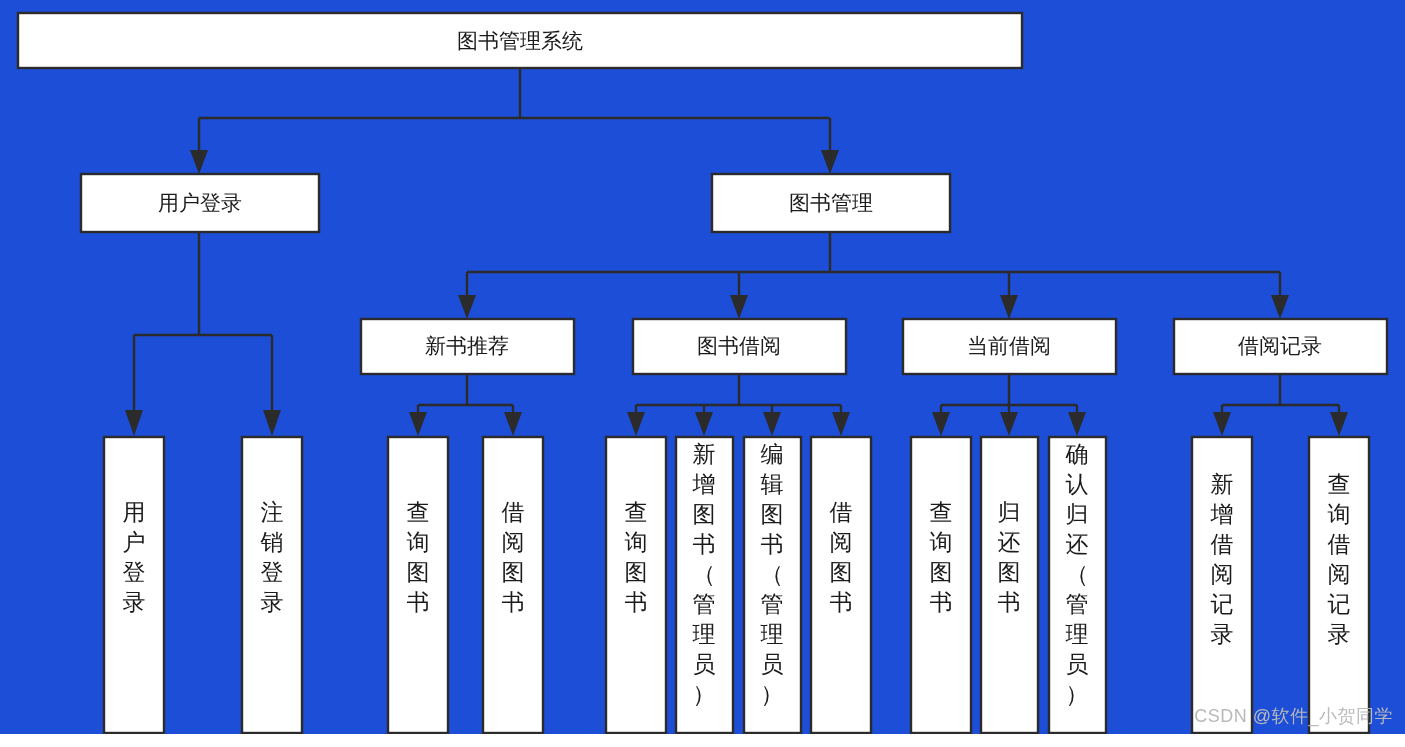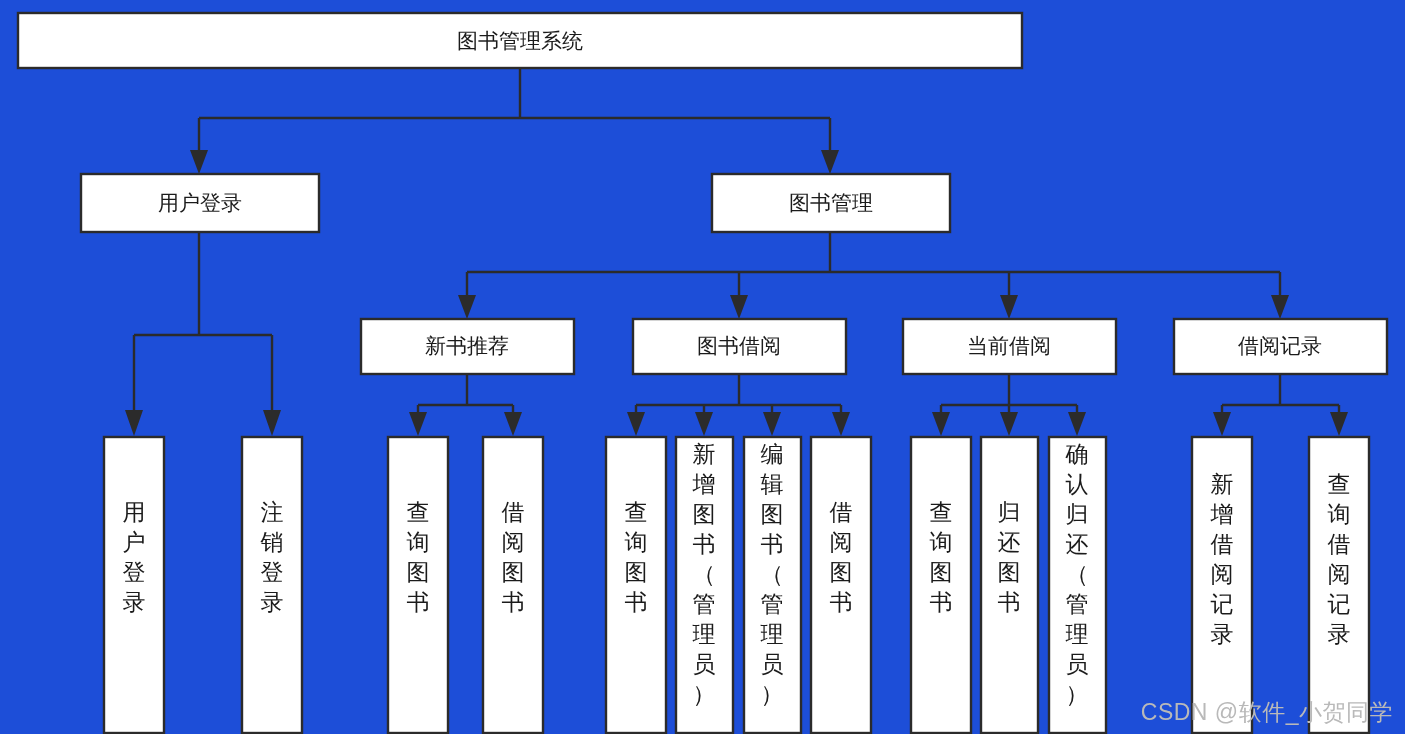--- a/index.html
+++ b/index.html
@@ -52,21 +52,21 @@
   }
   .arrow-head {
     fill: #2b2b2b;
     stroke: none;
   }
   .watermark {
     position: absolute;
     right: 12px;
     bottom: 6px;
     font-family: "Liberation Sans", "DejaVu Sans", sans-serif;
-    font-size: 23px;
+    font-size: 18px;
     color: #b9b9b9;
     white-space: nowrap;
     letter-spacing: 0.5px;
     pointer-events: none;
   }
 </style>
 </head>
 <body>
 
 <div id="diagram-root">

